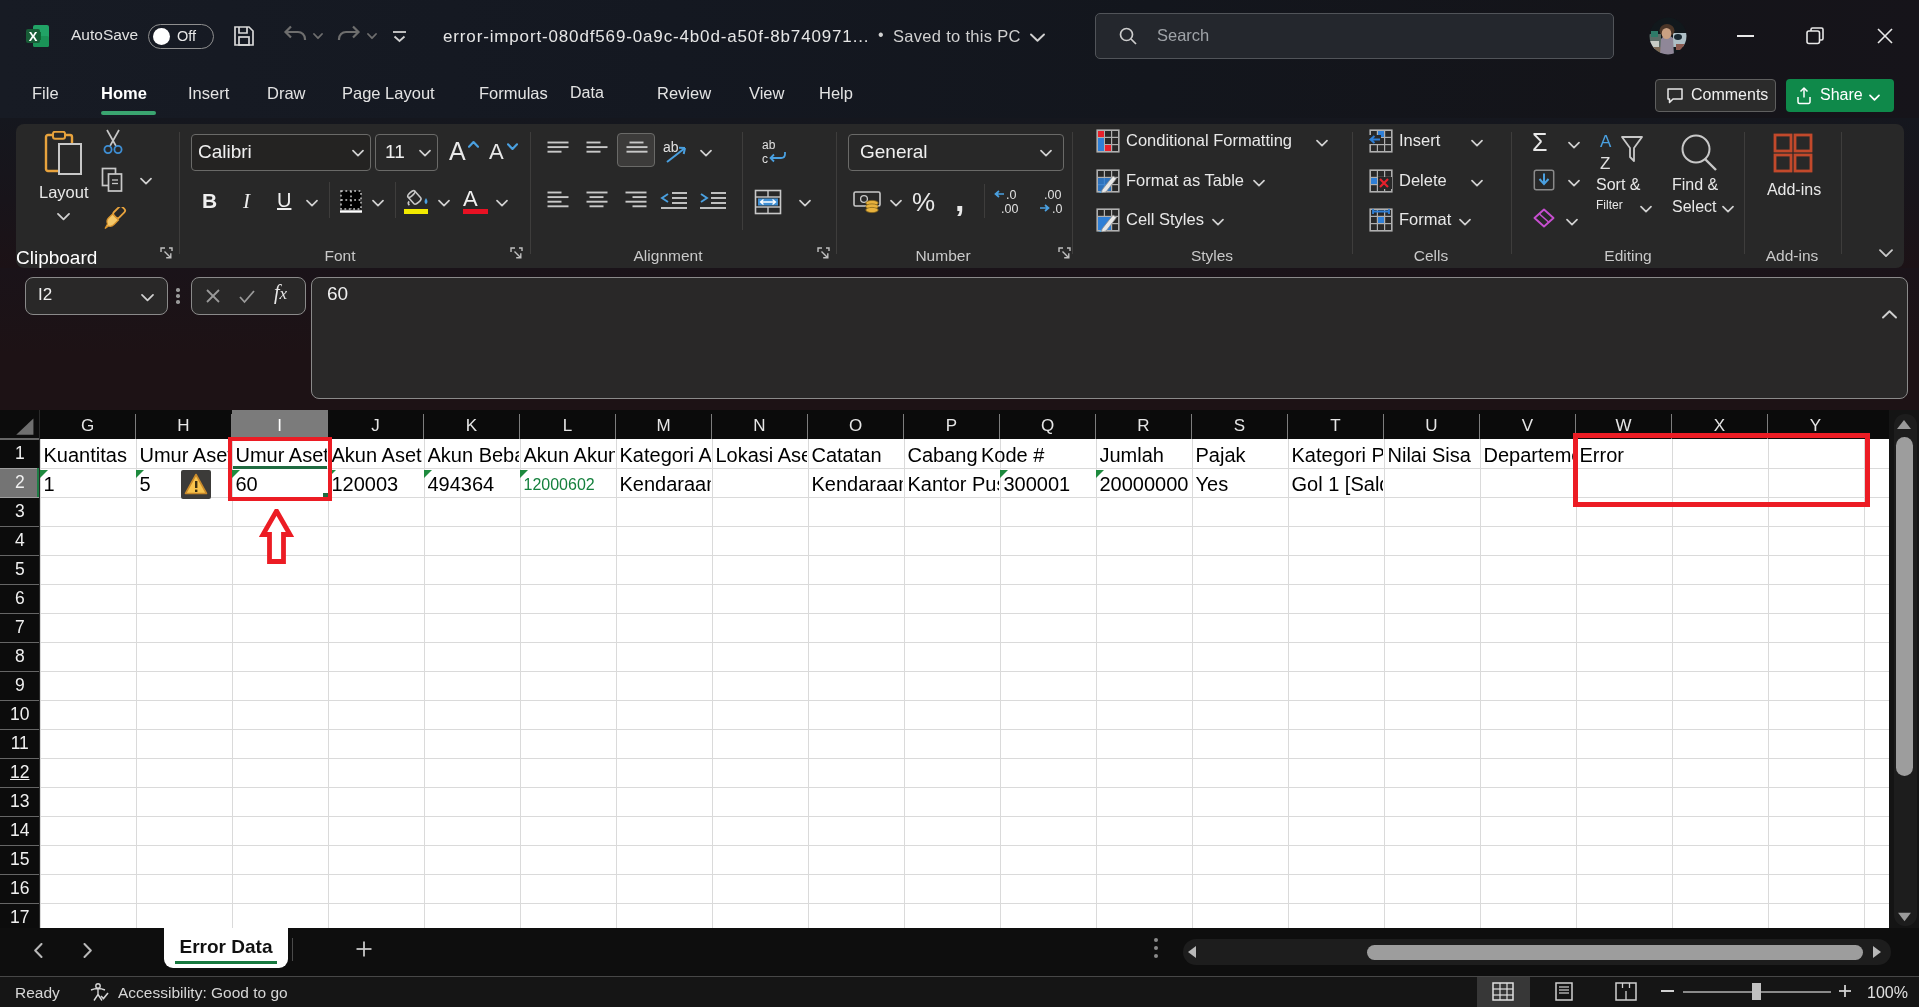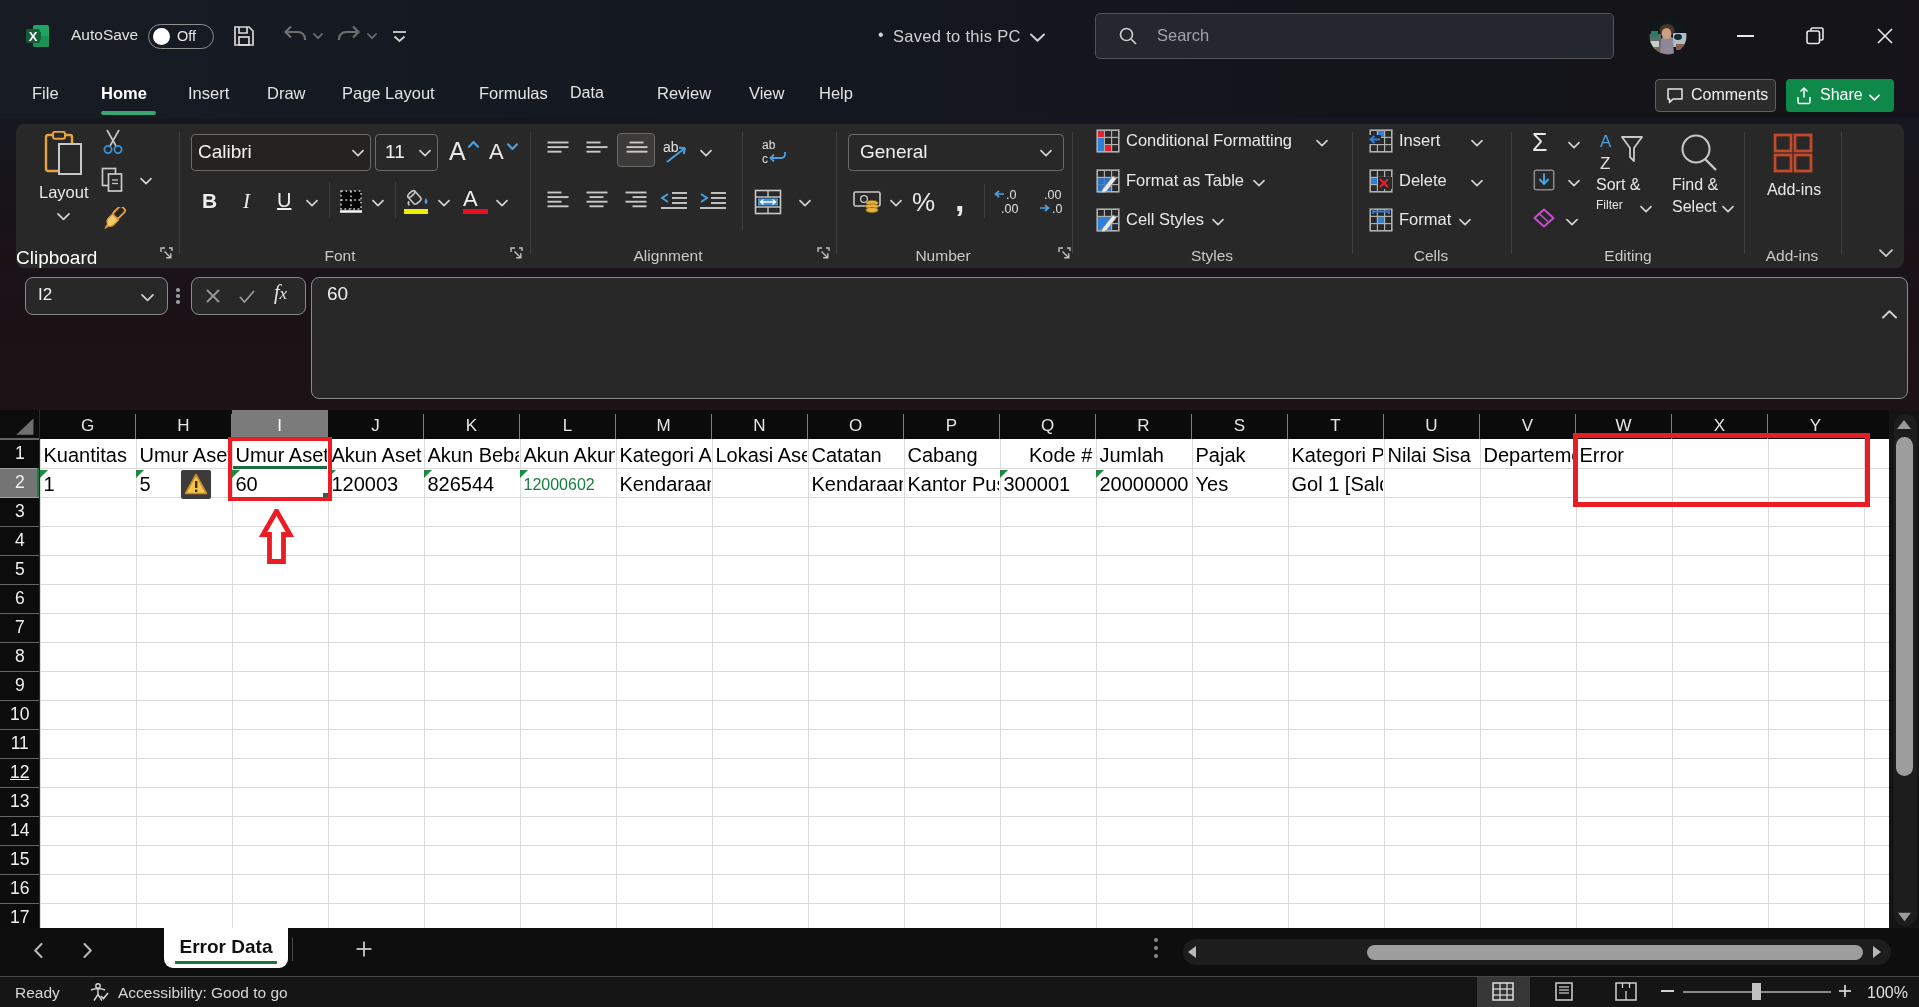--- a/index.html
+++ b/index.html
@@ -38,20 +38,21 @@
 <path d="M22 8 h-12 a7 7 0 0 0 -7 7 v1" fill="none" stroke="#6e6e6e" stroke-width="2.2"></path>
 <path d="M17 2.5 L22.5 8 L17 13.5" fill="none" stroke="#6e6e6e" stroke-width="2.2"></path>
 </svg>
     <svg style="position:absolute;left:367px;top:31px;width:10px;height:10px;" viewBox="0 0 10 10">
       <polyline points="1,3.0 5.0,7.199999999999999 9,3.0" fill="none" stroke="#6e6e6e" stroke-width="1.8" stroke-linecap="round" stroke-linejoin="round"></polyline>
     </svg>
     <svg style="position:absolute;left:391px;top:29px;width:17px;height:15px" viewBox="0 0 17 15">
 <line x1="2" y1="3" x2="15" y2="3" stroke="#d0d0d0" stroke-width="1.8"></line>
 <polyline points="3.5,7.5 8.5,12 13.5,7.5" fill="none" stroke="#d0d0d0" stroke-width="1.8"></polyline>
 </svg>
+    <div style="position:absolute;left:443px;top:27px;color:#e6e6e6;font-size:17px;letter-spacing:0.85px;">error-import-080df569-0a9c-4b0d-a50f-8b740971...</div>
     <div style="position:absolute;left:878px;top:26px;color:#d0d0d0;font-size:16px;">•</div>
     <div style="position:absolute;left:893px;top:27px;color:#d0d0d0;font-size:16.5px;letter-spacing:0.3px;">Saved to this PC</div>
     <svg style="position:absolute;left:1030px;top:30px;width:15px;height:15px;" viewBox="0 0 15 15">
       <polyline points="1,4.5 7.5,10.799999999999999 14,4.5" fill="none" stroke="#d0d0d0" stroke-width="1.9" stroke-linecap="round" stroke-linejoin="round"></polyline>
     </svg>
     <div style="position:absolute;left:1095px;top:13px;width:519px;height:46px;background:#24272d;border:1px solid #515459;border-radius:5px;"></div>
     <svg style="position:absolute;left:1118px;top:26px;width:20px;height:20px" viewBox="0 0 20 20">
 <circle cx="8.5" cy="8.5" r="6" fill="none" stroke="#cccccc" stroke-width="1.7"></circle>
 <line x1="13" y1="13" x2="18" y2="18" stroke="#cccccc" stroke-width="1.7"></line>
 </svg>
@@ -606,34 +607,34 @@
     <div style="position:absolute;left:43.5px;top:441px;width:91px;height:29px;color:#000;font-size:20px;line-height:29px;white-space:nowrap;overflow:hidden;">Kuantitas</div>
     <div style="position:absolute;left:139.5px;top:441px;width:91px;height:29px;color:#000;font-size:20px;line-height:29px;white-space:nowrap;overflow:hidden;">Umur Aset Tahun</div>
     <div style="position:absolute;left:235.5px;top:441px;width:91px;height:29px;color:#000;font-size:20px;line-height:29px;white-space:nowrap;overflow:hidden;">Umur Aset Bulan</div>
     <div style="position:absolute;left:331.5px;top:441px;width:91px;height:29px;color:#000;font-size:20px;line-height:29px;white-space:nowrap;overflow:hidden;">Akun Aset</div>
     <div style="position:absolute;left:427.5px;top:441px;width:91px;height:29px;color:#000;font-size:20px;line-height:29px;white-space:nowrap;overflow:hidden;">Akun Beban</div>
     <div style="position:absolute;left:523.5px;top:441px;width:91px;height:29px;color:#000;font-size:20px;line-height:29px;white-space:nowrap;overflow:hidden;">Akun Akumulasi</div>
     <div style="position:absolute;left:619.5px;top:441px;width:91px;height:29px;color:#000;font-size:20px;line-height:29px;white-space:nowrap;overflow:hidden;">Kategori Aset</div>
     <div style="position:absolute;left:715.5px;top:441px;width:91px;height:29px;color:#000;font-size:20px;line-height:29px;white-space:nowrap;overflow:hidden;">Lokasi Aset</div>
     <div style="position:absolute;left:811.5px;top:441px;width:91px;height:29px;color:#000;font-size:20px;line-height:29px;white-space:nowrap;overflow:hidden;">Catatan</div>
     <div style="position:absolute;left:907.5px;top:441px;width:91px;height:29px;color:#000;font-size:20px;line-height:29px;white-space:nowrap;overflow:hidden;">Cabang</div>
-    <div style="position:absolute;left:1029px;top:441px;width:91px;height:29px;color:#000;font-size:20px;line-height:29px;white-space:nowrap;overflow:hidden;">Kode #</div>
+    <div style="position:absolute;left:981px;top:441px;width:91px;height:29px;color:#000;font-size:20px;line-height:29px;white-space:nowrap;overflow:hidden;">Kode #</div>
     <div style="position:absolute;left:1099.5px;top:441px;width:91px;height:29px;color:#000;font-size:20px;line-height:29px;white-space:nowrap;overflow:hidden;">Jumlah</div>
     <div style="position:absolute;left:1195.5px;top:441px;width:91px;height:29px;color:#000;font-size:20px;line-height:29px;white-space:nowrap;overflow:hidden;">Pajak</div>
     <div style="position:absolute;left:1291.5px;top:441px;width:91px;height:29px;color:#000;font-size:20px;line-height:29px;white-space:nowrap;overflow:hidden;">Kategori Pajak</div>
     <div style="position:absolute;left:1387.5px;top:441px;width:91px;height:29px;color:#000;font-size:20px;line-height:29px;white-space:nowrap;overflow:hidden;">Nilai Sisa</div>
     <div style="position:absolute;left:1483.5px;top:441px;width:91px;height:29px;color:#000;font-size:20px;line-height:29px;white-space:nowrap;overflow:hidden;">Departemen</div>
     <div style="position:absolute;left:1579.5px;top:441px;width:91px;height:29px;color:#000;font-size:20px;line-height:29px;white-space:nowrap;overflow:hidden;">Error</div>
     <div style="position:absolute;left:1675.5px;top:441px;width:91px;height:29px;color:#000;font-size:20px;line-height:29px;white-space:nowrap;overflow:hidden;"></div>
     <div style="position:absolute;left:1771.5px;top:441px;width:91px;height:29px;color:#000;font-size:20px;line-height:29px;white-space:nowrap;overflow:hidden;"></div>
     <div style="position:absolute;left:43.5px;top:470px;width:91px;height:29px;color:#000;font-size:20px;line-height:29px;white-space:nowrap;overflow:hidden;">1</div>
     <div style="position:absolute;left:139.5px;top:470px;width:91px;height:29px;color:#000;font-size:20px;line-height:29px;white-space:nowrap;overflow:hidden;">5</div>
     <div style="position:absolute;left:235.5px;top:470px;width:91px;height:29px;color:#000;font-size:20px;line-height:29px;white-space:nowrap;overflow:hidden;">60</div>
     <div style="position:absolute;left:331.5px;top:470px;width:91px;height:29px;color:#000;font-size:20px;line-height:29px;white-space:nowrap;overflow:hidden;">120003</div>
-    <div style="position:absolute;left:427.5px;top:470px;width:91px;height:29px;color:#000;font-size:20px;line-height:29px;white-space:nowrap;overflow:hidden;">826544</div>
+    <div style="position:absolute;left:427.5px;top:470px;width:91px;height:29px;color:#000;font-size:20px;line-height:29px;white-space:nowrap;overflow:hidden;">494364</div>
     <div style="position:absolute;left:523.5px;top:470px;width:91px;height:29px;color:#15803d;font-size:16px;line-height:29px;white-space:nowrap;overflow:hidden;">12000602</div>
     <div style="position:absolute;left:619.5px;top:470px;width:91px;height:29px;color:#000;font-size:20px;line-height:29px;white-space:nowrap;overflow:hidden;">Kendaraan Op</div>
     <div style="position:absolute;left:811.5px;top:470px;width:91px;height:29px;color:#000;font-size:20px;line-height:29px;white-space:nowrap;overflow:hidden;">Kendaraan Op</div>
     <div style="position:absolute;left:907.5px;top:470px;width:91px;height:29px;color:#000;font-size:20px;line-height:29px;white-space:nowrap;overflow:hidden;">Kantor Pusat</div>
     <div style="position:absolute;left:1003.5px;top:470px;width:91px;height:29px;color:#000;font-size:20px;line-height:29px;white-space:nowrap;overflow:hidden;">300001</div>
     <div style="position:absolute;left:1099.5px;top:470px;width:91px;height:29px;color:#000;font-size:20px;line-height:29px;white-space:nowrap;overflow:hidden;">20000000</div>
     <div style="position:absolute;left:1195.5px;top:470px;width:91px;height:29px;color:#000;font-size:20px;line-height:29px;white-space:nowrap;overflow:hidden;">Yes</div>
     <div style="position:absolute;left:1291.5px;top:470px;width:91px;height:29px;color:#000;font-size:20px;line-height:29px;white-space:nowrap;overflow:hidden;">Gol 1 [Saldo Menurun]</div>
     <svg style="position:absolute;left:40.0px;top:469.5px;width:8px;height:8px" viewBox="0 0 8 8">
       <path d="M0 0 h8 L0 8 z" fill="#1e8a3e"></path>

